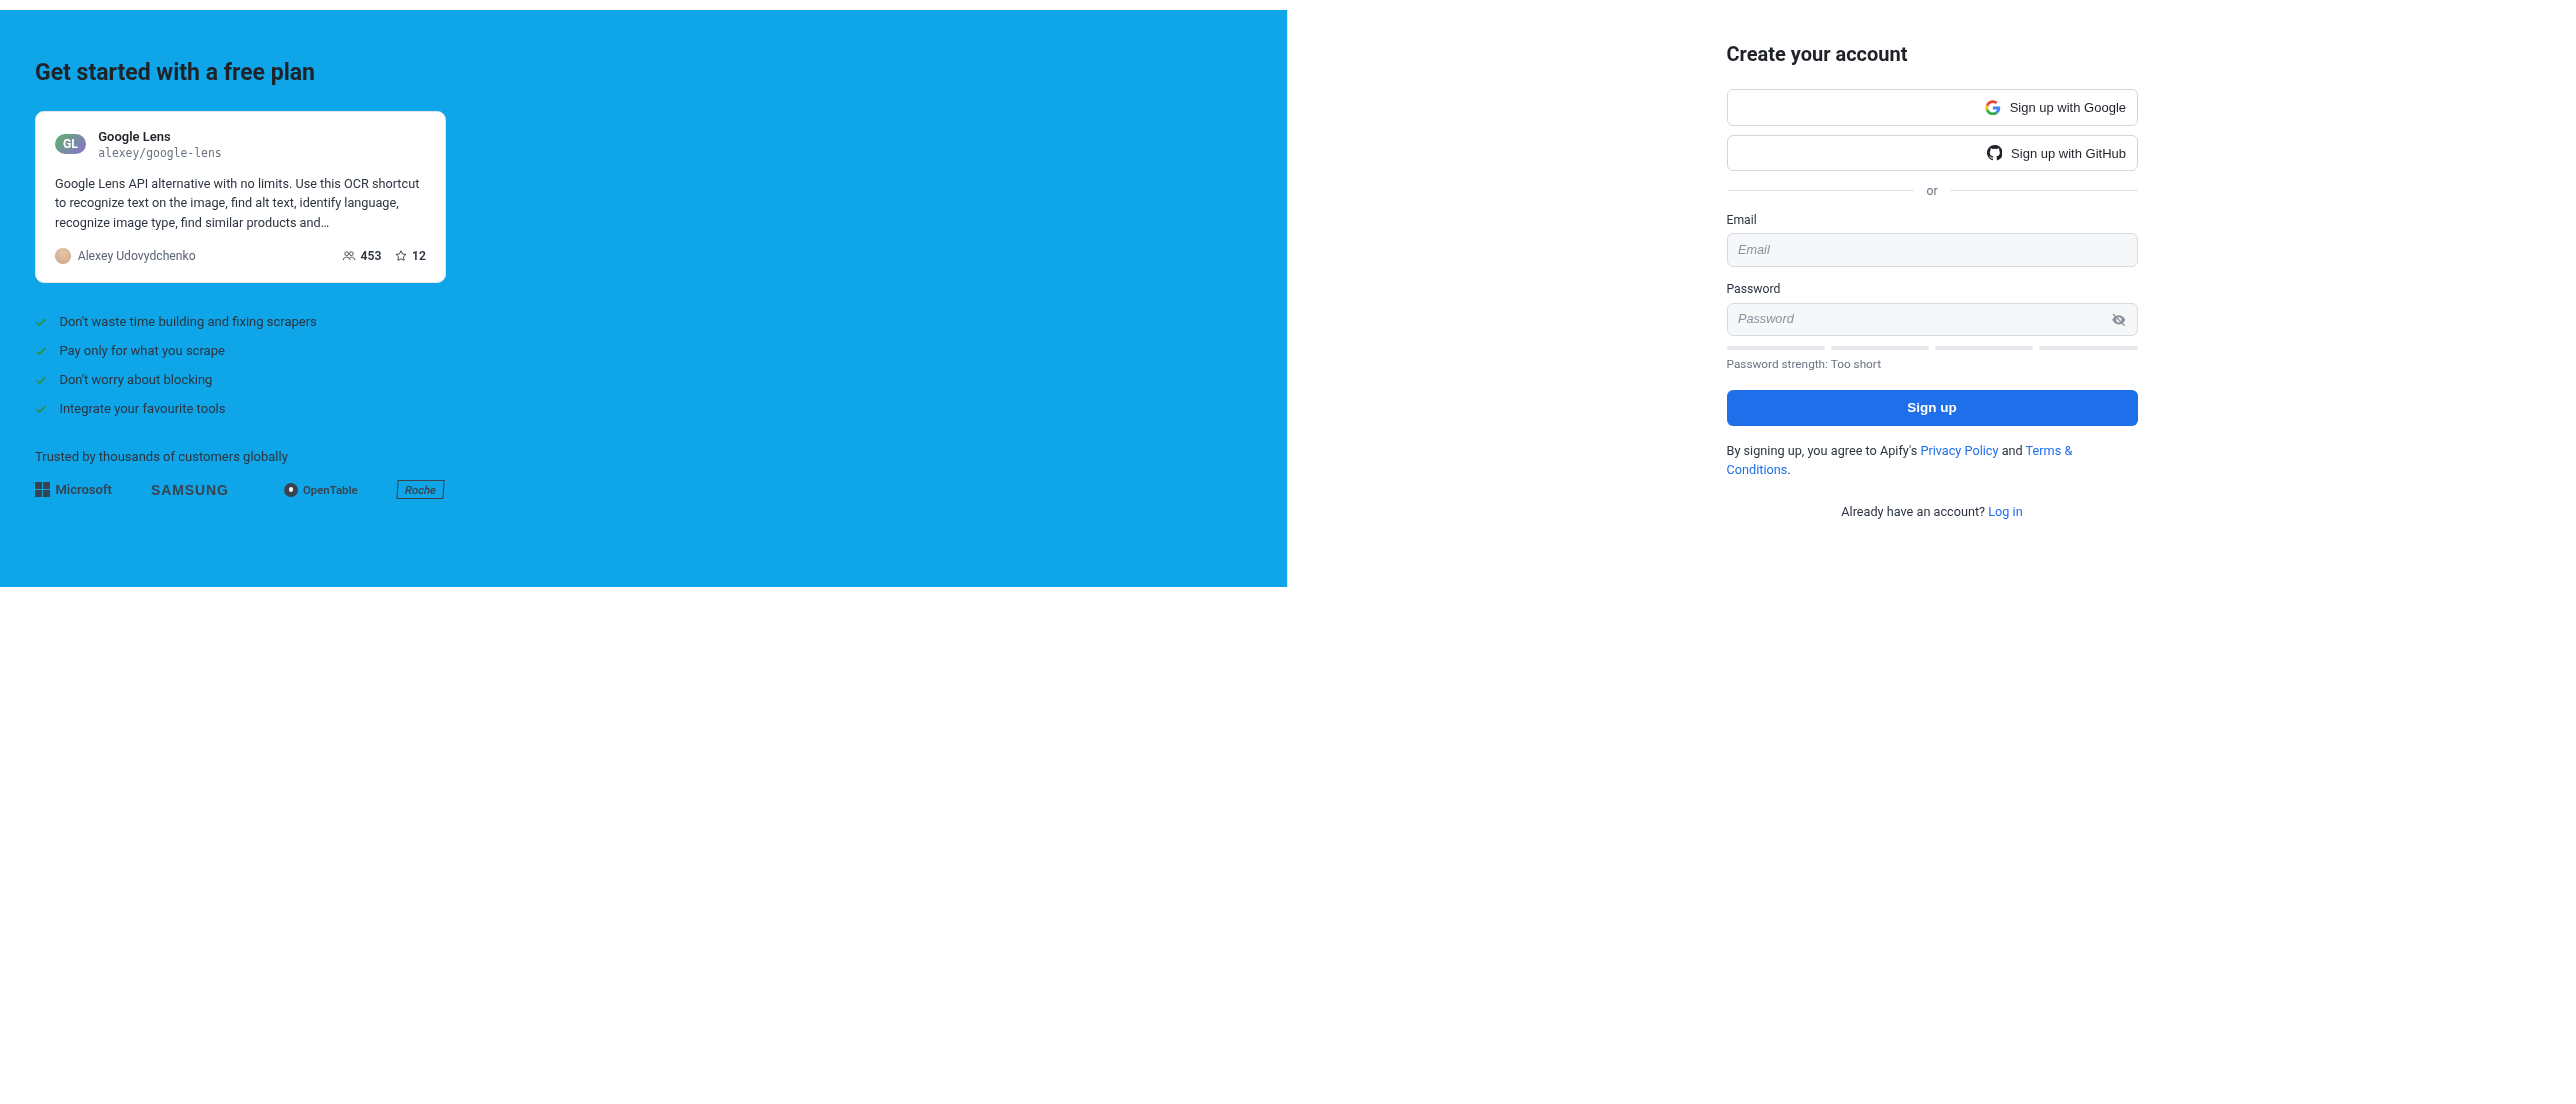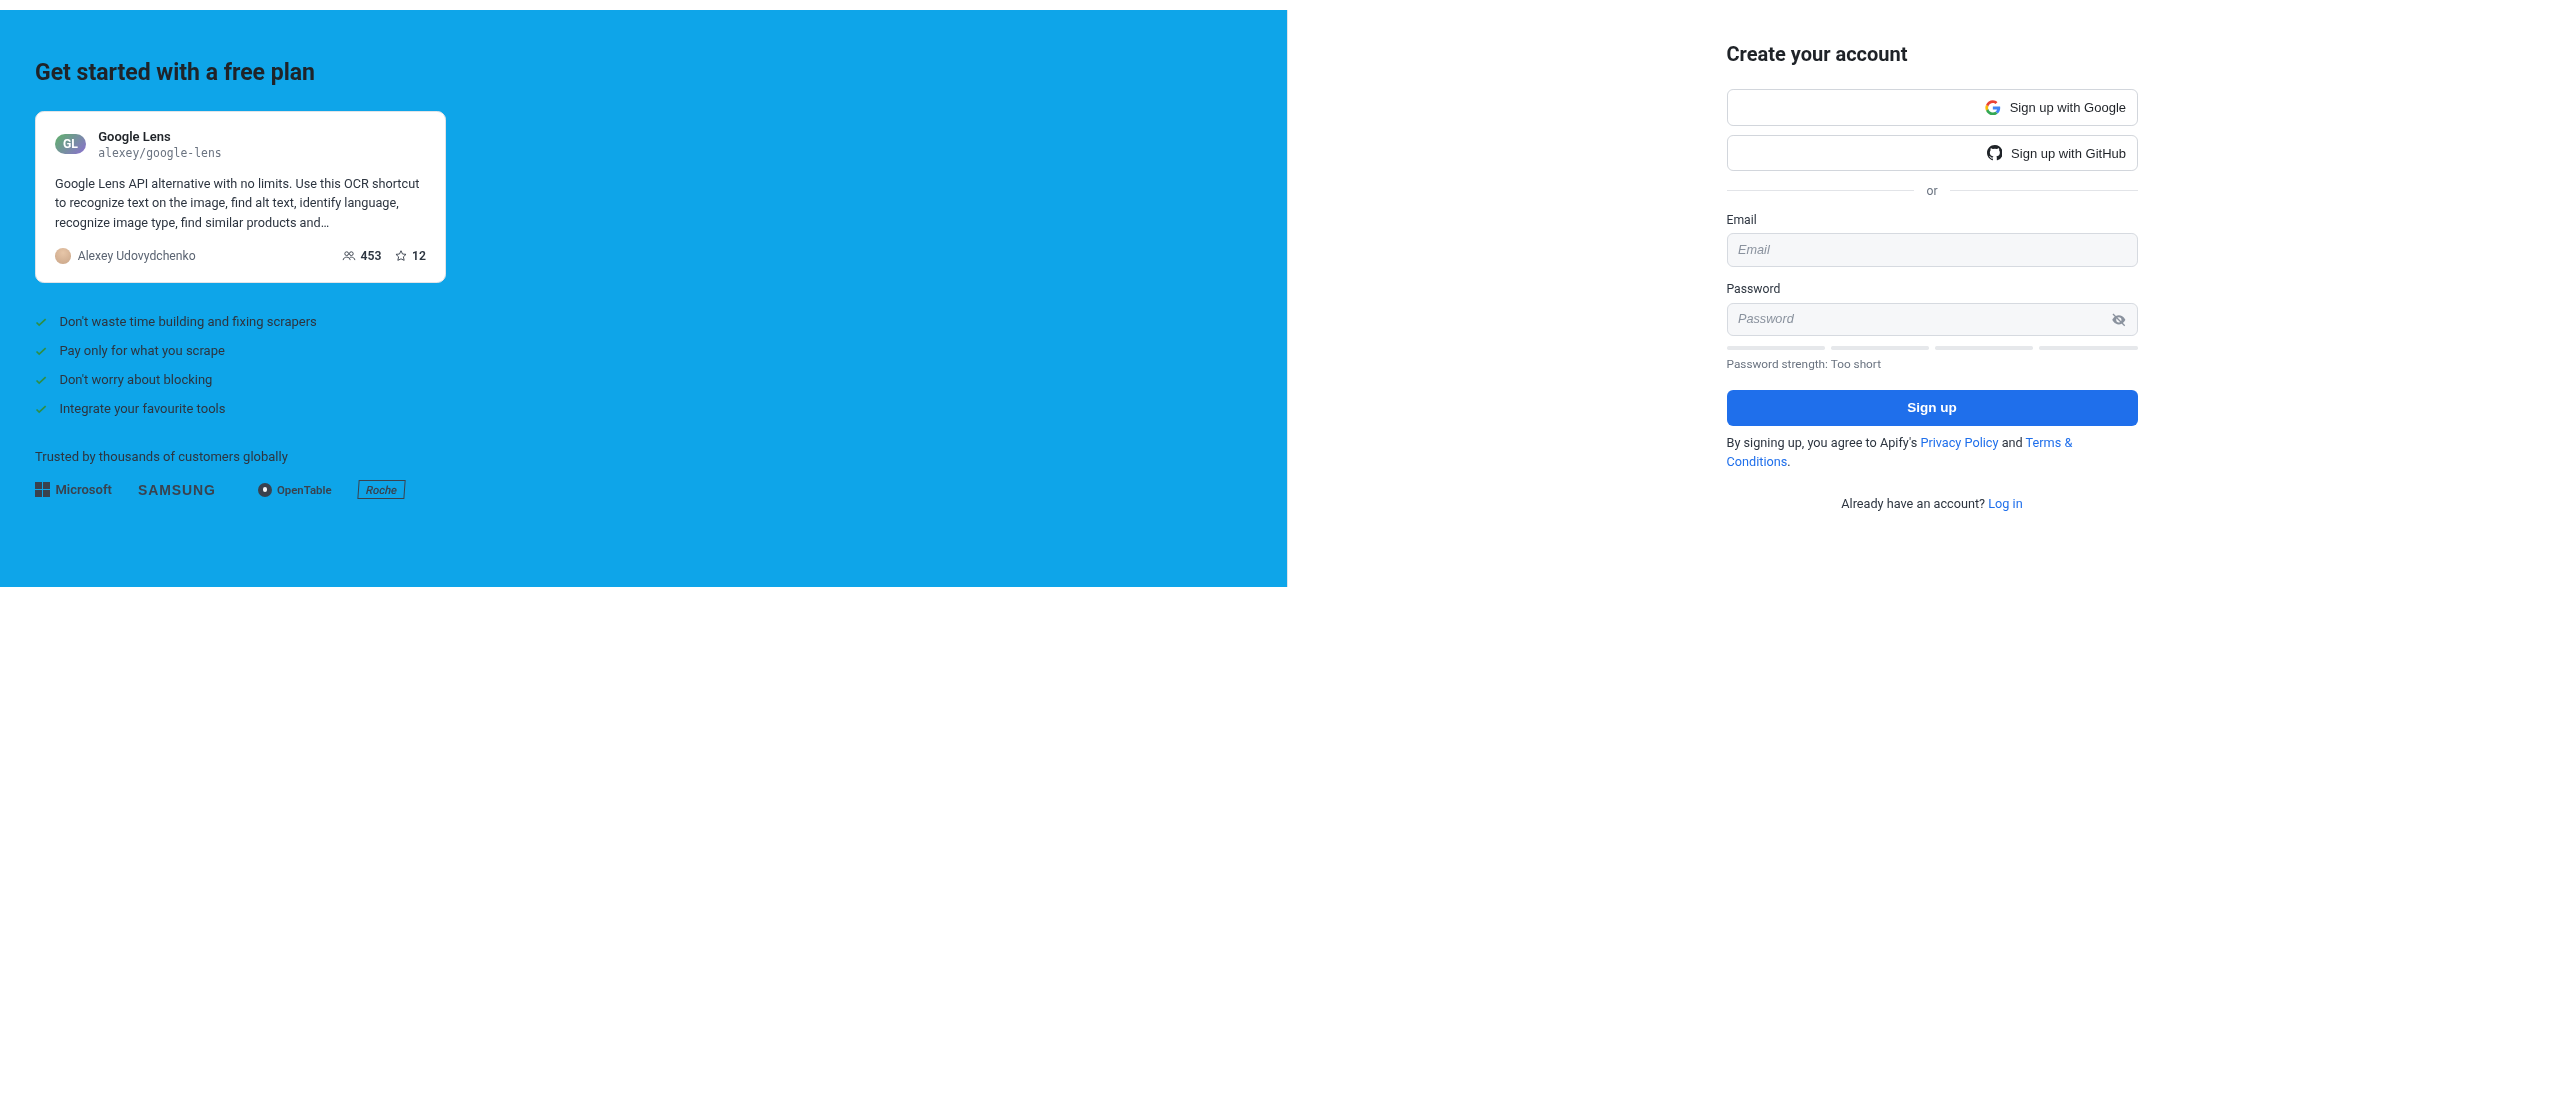--- a/index.html
+++ b/index.html
@@ -65,21 +65,21 @@
     width: 15.7px; height: 15.7px; border-radius: 50%;
     background: radial-gradient(circle at 50% 30%, #e7c6a8, #c9a588);
   }
   .metrics { display: flex; align-items: center; gap: 12.2px; font-weight: 600; color: #2d3540; font-size: 12.2px; }
   .metric { display: flex; align-items: center; gap: 4.4px; }
   .icon-svg { width: 14px; height: 14px; stroke: #3a424e; fill: none; stroke-width: 1.6; }
   .benefits { list-style: none; margin-bottom: 26px; }
   .benefits li { display: flex; align-items: center; gap: 12.2px; padding: 7px 0; color: #2d3540; font-size: 13px; }
   .check-svg { width: 12.2px; height: 12.2px; stroke: #2f8f44; stroke-width: 2.2; fill: none; flex-shrink: 0; }
   .trusted-caption { color: #2d3540; font-size: 13px; margin-bottom: 15.7px; }
-  .logos-row { display: flex; align-items: center; gap: 26px; color: #3a424e; }
+  .logos-row { display: flex; align-items: center; gap: 39px; color: #3a424e; }
   .brand-logo { display: flex; align-items: center; gap: 5.2px; font-weight: 600; font-size: 13px; }
   .ms-grid {
     display: grid; grid-template-columns: 7px 7px; grid-template-rows: 7px 7px;
     gap: 1.3px;
   }
   .ms-grid span { background: #3a424e; }
   .samsung-txt { font-family: Arial, sans-serif; font-weight: 800; letter-spacing: 0.9px; font-size: 14px; color: #3a424e; }
   .ot { display:flex; align-items:center; gap:5.2px;padding-left:16px; }
   .ot-circle { width:14px; height:14px; border-radius:50%; background:#3a424e; position:relative; }
   .ot-circle::after { content:""; width:4.4px; height:4.4px; background:#f6f7f8; border-radius:50%; position:absolute; top:4.8px; left:4.8px; }
@@ -141,21 +141,21 @@
   .submit-btn {
     width:100%;
     background:#1f6feb;
     color:#fff;
     border:none;
     border-radius:6.1px;
     padding:10.5px;
     font-size:13.5px;
     font-weight:600;
     cursor:pointer;
-    margin-bottom:7px;
+    margin-bottom:15px;
   }
   .legal { font-size:12.7px; color:#2d3540; line-height:1.5; margin-bottom:24.5px; }
   .legal a { color:#1f6feb; text-decoration:none; }
   .login-line { text-align:center; font-size:12.7px; color:#2d3540; }
   .login-line a { color:#1f6feb; text-decoration:none; }
 </style>
 </head>
 <body>
 
 <div class="page">

